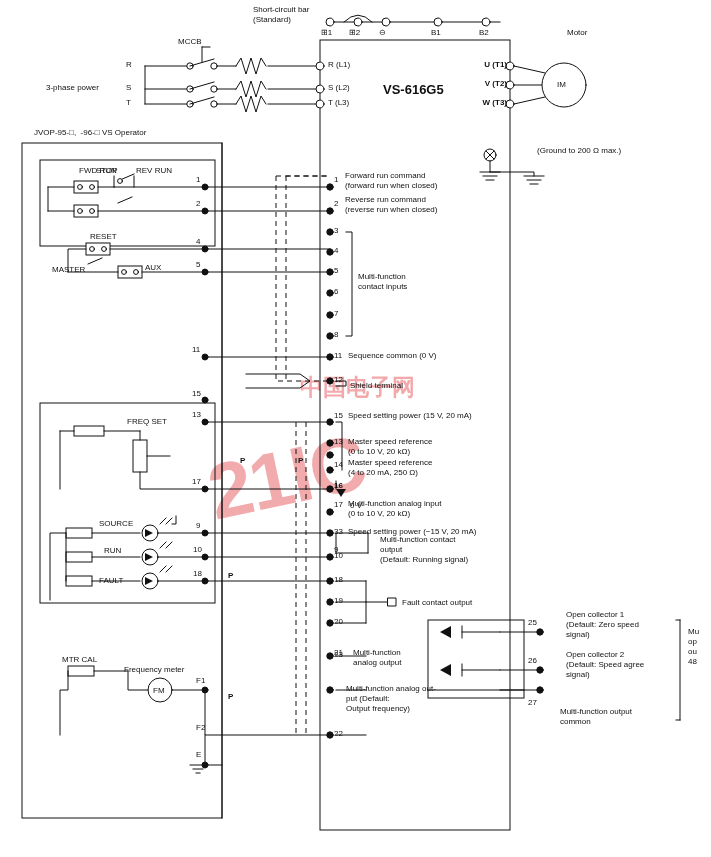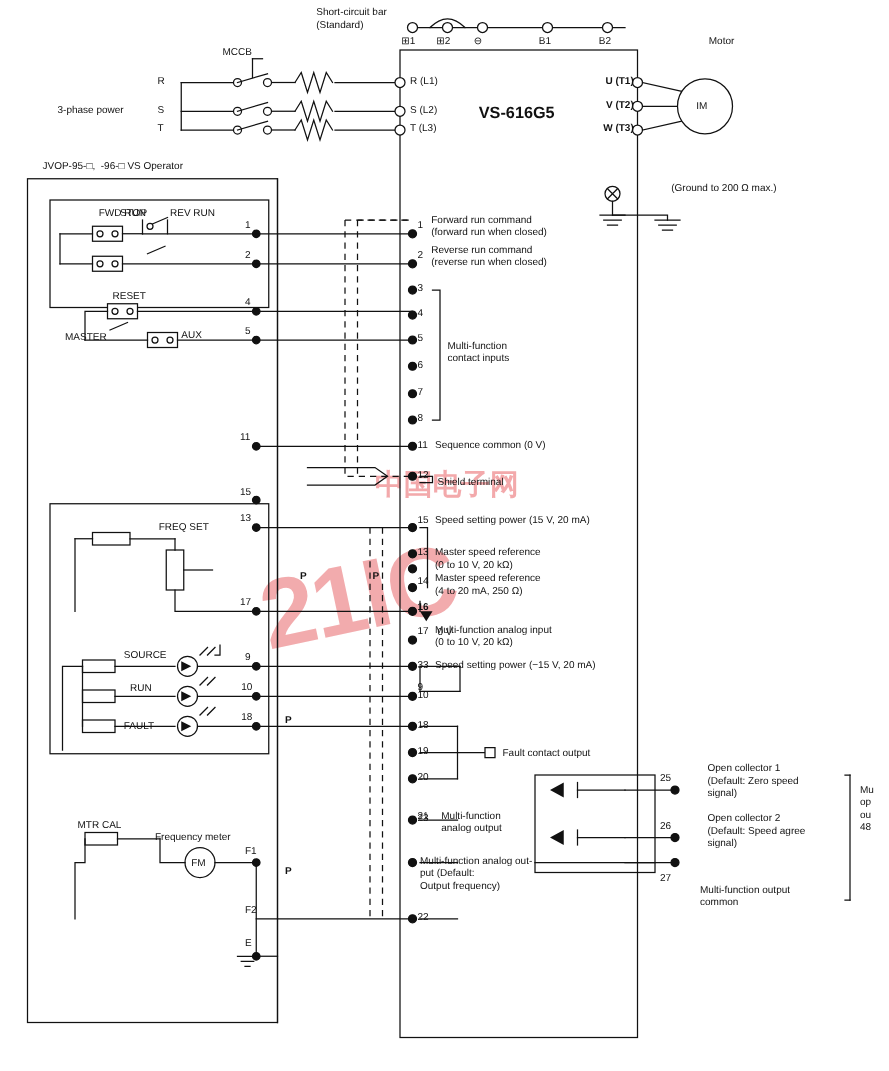--- a/index.html
+++ b/index.html
@@ -361,31 +361,34 @@
   <div class="lbl" style="left:348px;top:479px;margin-top:20px;">Multi-function analog input
 (0 to 10 V, 20 kΩ)</div>
   <div class="tn" style="left:334px;top:500px;">17</div>
   <div class="lbl" style="left:350px;top:501px;">0 V</div>
 
   <div class="tn" style="left:334px;top:527px;">33</div>
   <div class="lbl" style="left:348px;top:527px;text-align:center;">Speed setting power (−15 V, 20 mA)</div>
 
   <div class="tn" style="left:334px;top:545px;">9</div>
   <div class="tn" style="left:334px;top:551px;">10</div>
+  <div class="lbl" style="left:380px;top:535px;">Multi-function contact
+output
+(Default: Running signal)</div>
 
   <div class="tn" style="left:334px;top:575px;">18</div>
   <div class="tn" style="left:334px;top:596px;">19</div>
   <div class="tn" style="left:334px;top:617px;">20</div>
   <div class="lbl" style="left:402px;top:598px;">Fault contact output</div>
 
   <div class="tn" style="left:334px;top:650px;">23</div>
   <div class="lbl" style="left:353px;top:648px;">Multi-function
 analog output</div>
   <div class="tn" style="left:334px;top:648px;">21</div>
-  <div class="lbl" style="left:336px;top:684px;">Multi-function analog out-
+  <div class="lbl" style="left:346px;top:684px;">Multi-function analog out-
 put (Default:
 Output frequency)</div>
   <div class="tn" style="left:334px;top:729px;">22</div>
 
   <div class="tn" style="left:528px;top:618px;">25</div>
   <div class="tn" style="left:528px;top:656px;">26</div>
   <div class="tn" style="left:528px;top:698px;">27</div>
 
   <div class="lbl" style="left:566px;top:610px;">Open collector 1
 (Default: Zero speed

